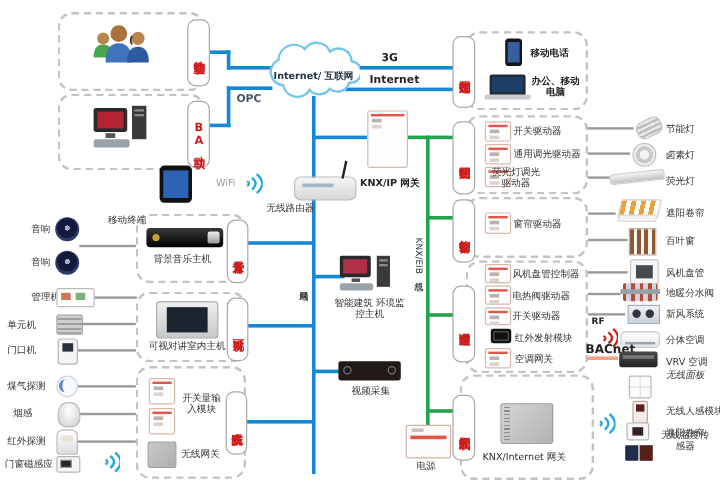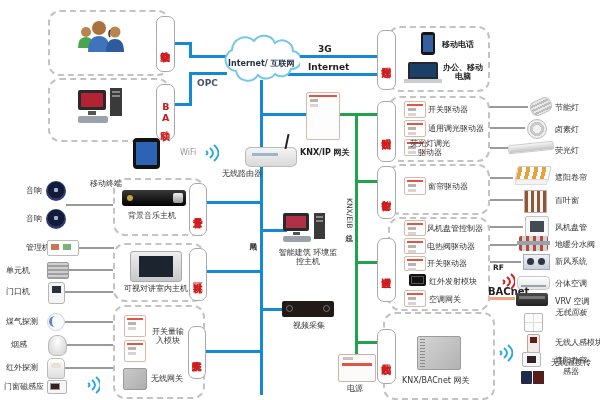--- a/index.html
+++ b/index.html
@@ -351,21 +351,21 @@
   <div class="lbl" style="left:555px;top:279px;">分体空调</div>
   <div class="lbl b" style="left:488px;top:286px;font-size:10px;">BACnet</div>
   <div class="vrv" style="left:516px;top:293px;width:32px;height:13px;"></div>
   <div class="lbl" style="left:555px;top:297px;">VRV 空调</div>
 
   <div class="dbox" style="left:383px;top:312px;width:108px;height:84px;"></div>
   <div class="tag" style="left:377px;top:329px;width:13px;height:47px;">
     <span>无线控制</span>
   </div>
   <div class="enocean" style="left:417px;top:336px;width:42px;height:32px;"></div>
-  <div class="lbl" style="left:402px;top:376px;">KNX/BACnet 网关</div>
+  <div class="lbl" style="left:402px;top:376px;">KNX/Internet 网关</div>
   <div class="wifi abs" style="left:497px;top:342px;z-index:5;">
     <svg width="16" height="22" viewBox="0 0 16 22">
         <g stroke="#29a8df" stroke-width="2" fill="none">
       <path d="M3 9 q3 2 0 4"></path>
           <path d="M7 6 q6 5 0 10"></path>
           <path d="M11 3 q9 8 0 16"></path>
         </g>
       </svg>
   </div>
   <div class="wpanel" style="left:524px;top:313px;width:17px;height:17px;"></div>

